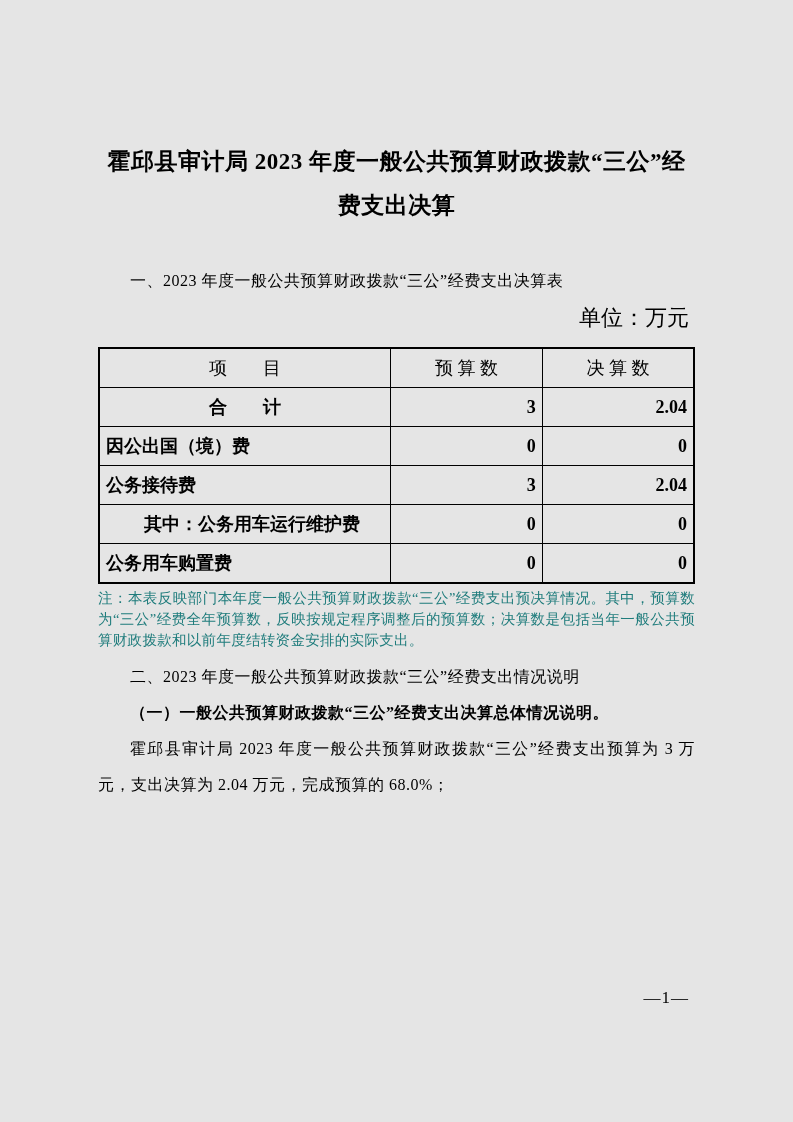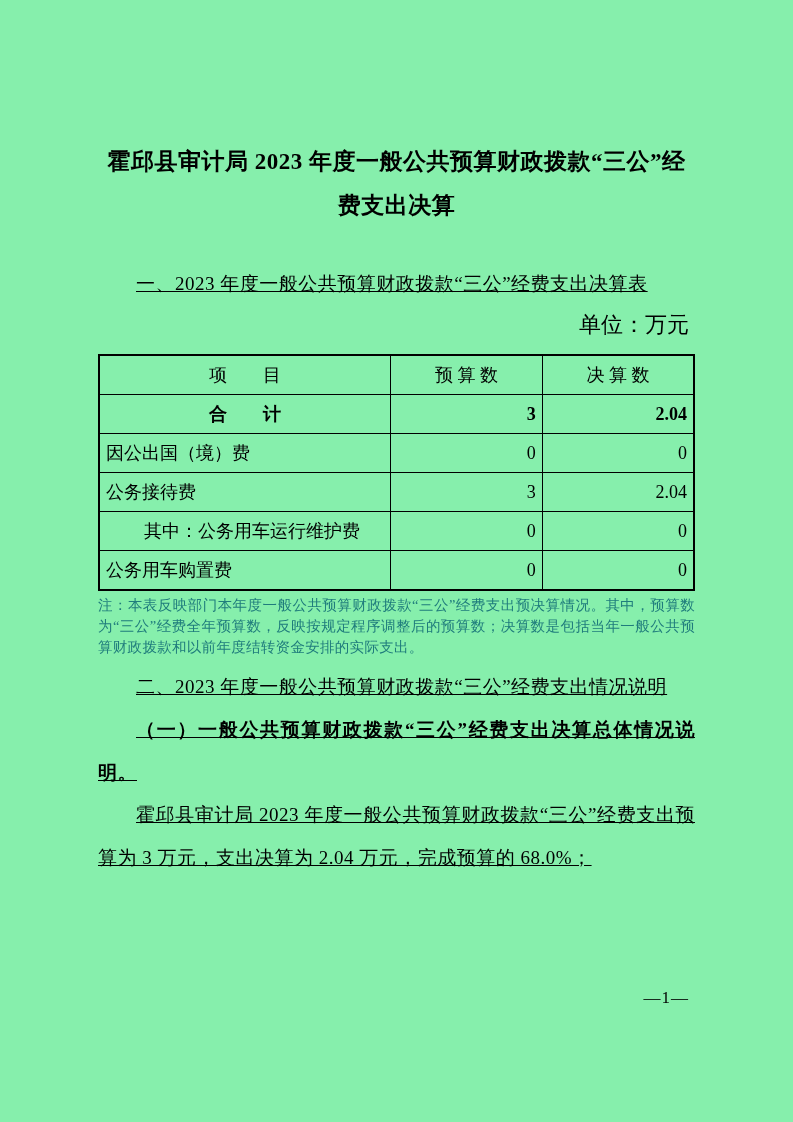--- a/index.html
+++ b/index.html
@@ -6,42 +6,41 @@
     --note-color: #1F7C7C;
     --text-color: #000000;
   }
   * { margin: 0; padding: 0; box-sizing: border-box; }
   html, body { background: #888; }
   .page {
     position: relative;
     width: 793px;
     height: 1122px;
     margin: 0 auto;
-    background: #86efac;
+    background: #e5e5e5;
     color: var(--text-color);
     font-family: "Liberation Serif", "DejaVu Serif", serif;
     padding: 140px 98px 0 98px;
     overflow: hidden;
   }
   .doc-title {
     font-size: 23px;
     font-weight: bold;
     text-align: center;
     line-height: 1.9;
     letter-spacing: 0.5px;
     margin-bottom: 36px;
     font-family: "Liberation Serif", "DejaVu Serif", serif;
   }
   .body-par {
-    font-size: 19px;
+    font-size: 16px;
     line-height: 2.25;
     text-indent: 2em;
     text-align: justify;
     letter-spacing: 0.5px;
-    text-decoration: underline;
   }
   .section-heading { margin-top: 6px; }
   .unit-label {
     font-size: 22px;
     text-align: right;
     padding-right: 6px;
     margin: 4px 0 14px 0;
   }
   table.budget-table {
     width: 100%;
@@ -50,20 +49,21 @@
     table-layout: fixed;
     font-size: 18px;
   }
   table.budget-table col.c-item  { width: 49%; }
   table.budget-table col.c-num   { width: 25.5%; }
   table.budget-table th, table.budget-table td {
     border: 1px solid #000;
     padding: 7px 6px;
     height: 39px;
     vertical-align: middle;
+    font-weight: bold;
   }
   table.budget-table th {
     font-weight: normal;
     text-align: center;
   }
   td.cell-label { text-align: left; padding-left: 10px; }
   td.cell-num   { text-align: right; padding-right: 14px; }
   tr.row-total td.cell-label { text-align: center; font-weight: bold; padding-left: 6px; }
   tr.row-total td.cell-num   { font-weight: bold; }
   tr.row-indent-1 td.cell-label { padding-left: 44px; }

